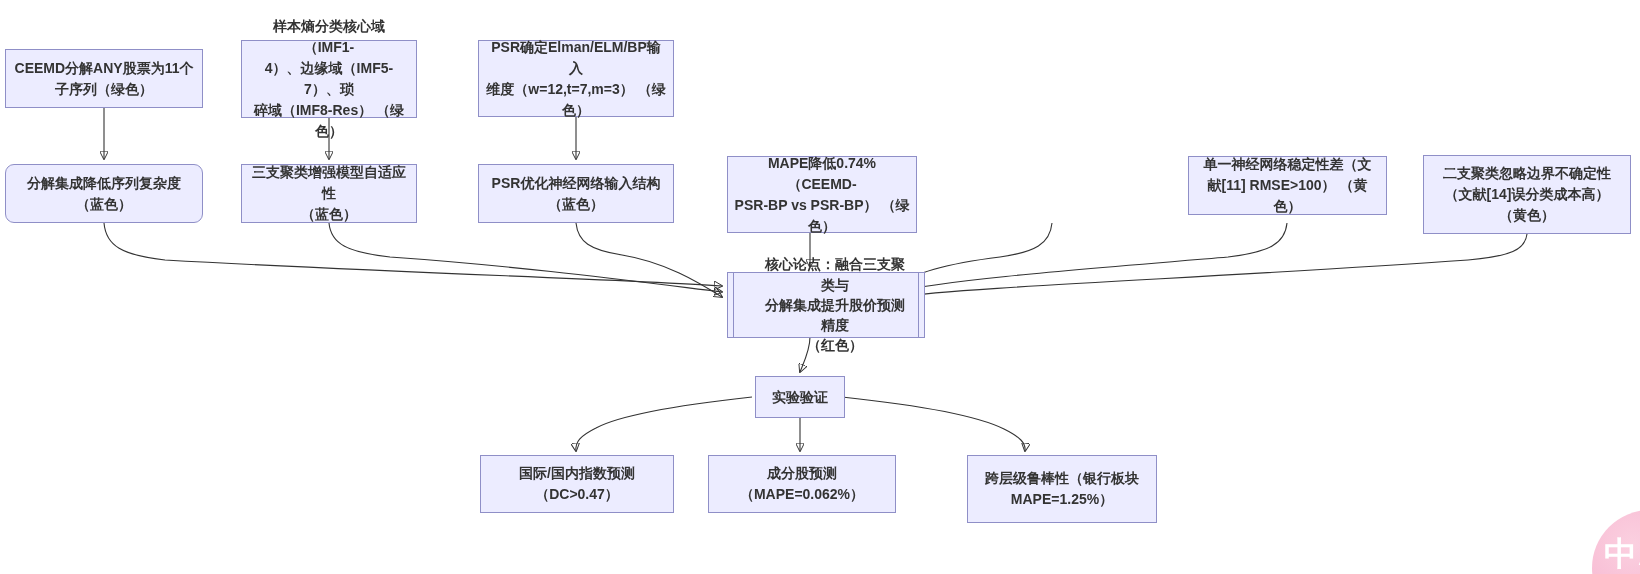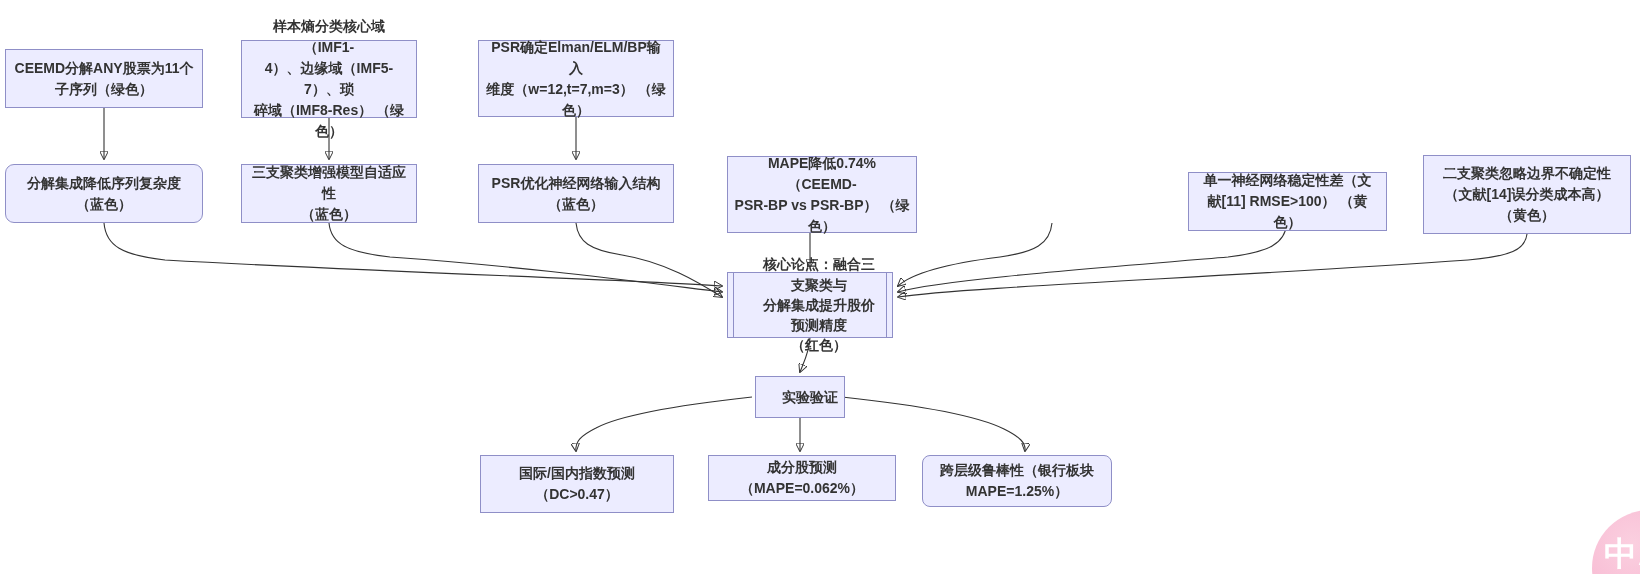--- a/index.html
+++ b/index.html
@@ -100,49 +100,49 @@
   </div>
   <div class="node" style="left:478px;top:164px;width:196px;height:59px;">
     <span class="label">PSR优化神经网络输入结构
 （蓝色）</span>
   </div>
   <div class="node" style="left:703px;top:156px;width:190px;height:77px;margin-left:24px;">
     <span class="label">MAPE降低0.74%（CEEMD-
 PSR-BP vs PSR-BP） （绿
 色）</span>
   </div>
-  <div class="node" style="left:1188px;top:172px;width:199px;height:59px;">
+  <div class="node" style="left:1188px;top:156px;width:199px;height:59px;">
     <span class="label">单一神经网络稳定性差（文
 献[11] RMSE&gt;100） （黄色）</span>
   </div>
   <div class="node" style="left:1423px;top:155px;width:208px;height:79px;">
     <span class="label">二支聚类忽略边界不确定性
 （文献[14]误分类成本高）
 （黄色）</span>
   </div>
 
-  <div class="node subroutine" style="left:727px;top:272px;width:166px;height:66px;line-height:1.45;padding-left:32px;">
+  <div class="node subroutine" style="left:727px;top:272px;width:198px;height:66px;line-height:1.45;padding-left:32px;">
     <span class="label">核心论点：融合三支聚类与
 分解集成提升股价预测精度
 （红色）</span>
   </div>
 
-  <div class="node" style="left:755px;top:376px;width:90px;height:42px;justify-content:flex-end;">
+  <div class="node" style="left:755px;top:376px;width:90px;height:42px;">
     <span class="label">实验验证</span>
   </div>
 
   <div class="node" style="left:480px;top:455px;width:194px;height:58px;">
     <span class="label">国际/国内指数预测
 （DC&gt;0.47）</span>
   </div>
-  <div class="node" style="left:708px;top:455px;width:188px;height:46px;">
+  <div class="node" style="left:708px;top:455px;width:188px;height:58px;">
     <span class="label">成分股预测
 （MAPE=0.062%）</span>
   </div>
-  <div class="node" style="left:922px;top:455px;width:190px;height:52px;border-radius:8px;">
+  <div class="node" style="left:967px;top:455px;width:190px;height:68px;">
     <span class="label">跨层级鲁棒性（银行板块
 MAPE=1.25%）</span>
   </div>
 
   <div class="badge">
     <span class="badge-label">中A</span>
   </div>
 
 </div>
 

